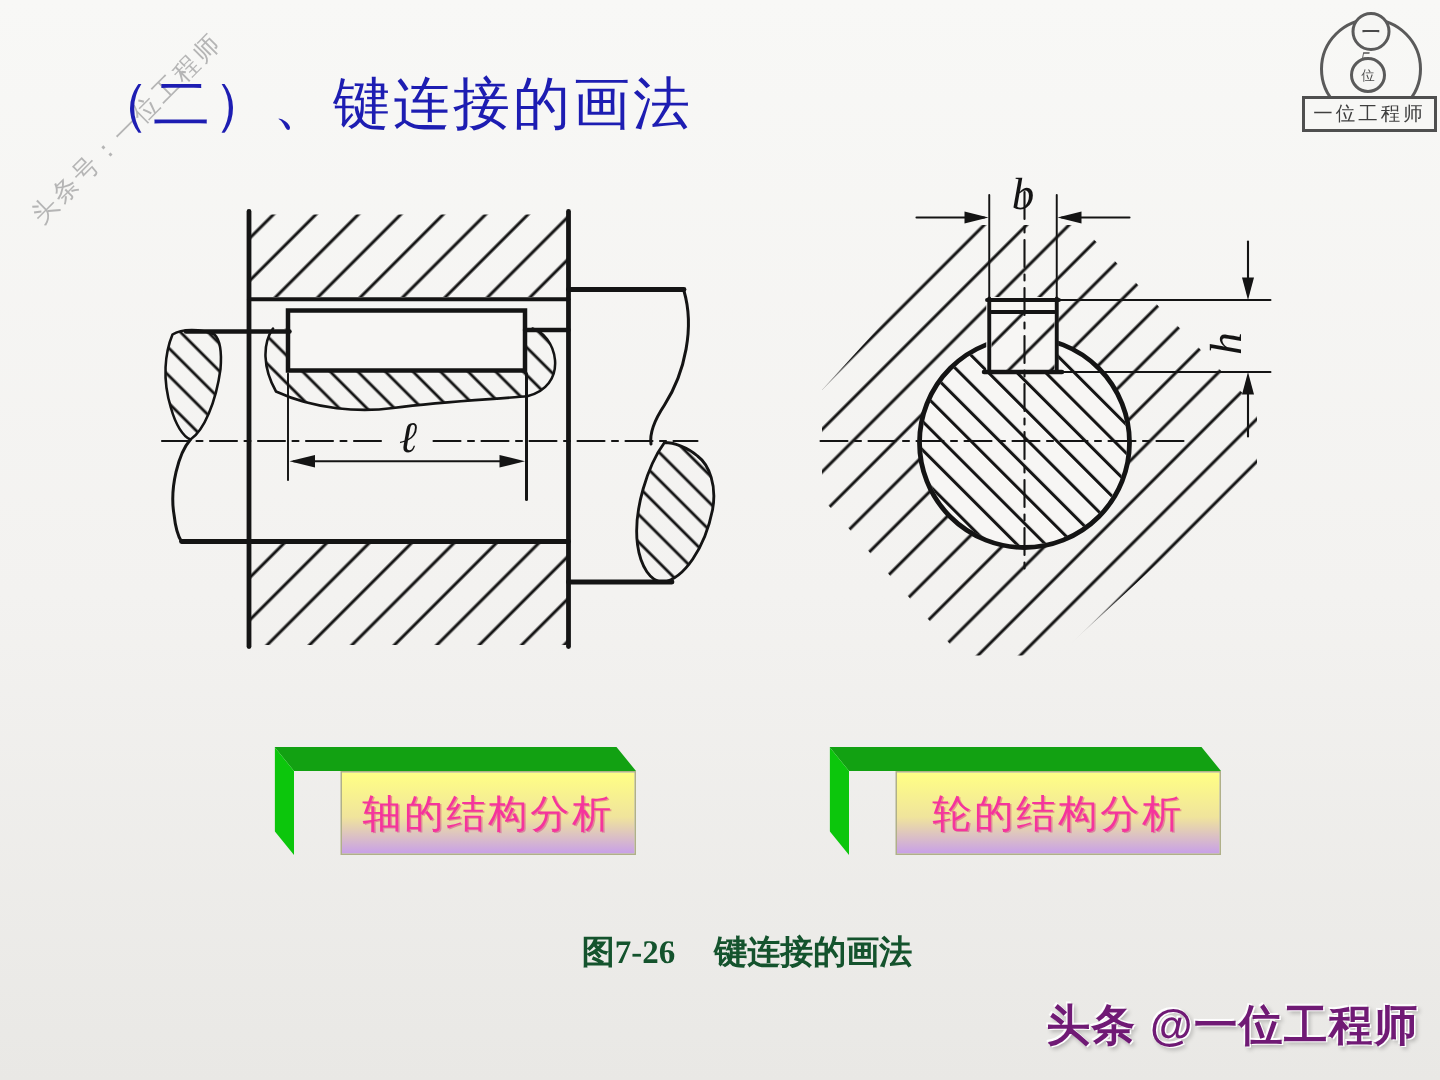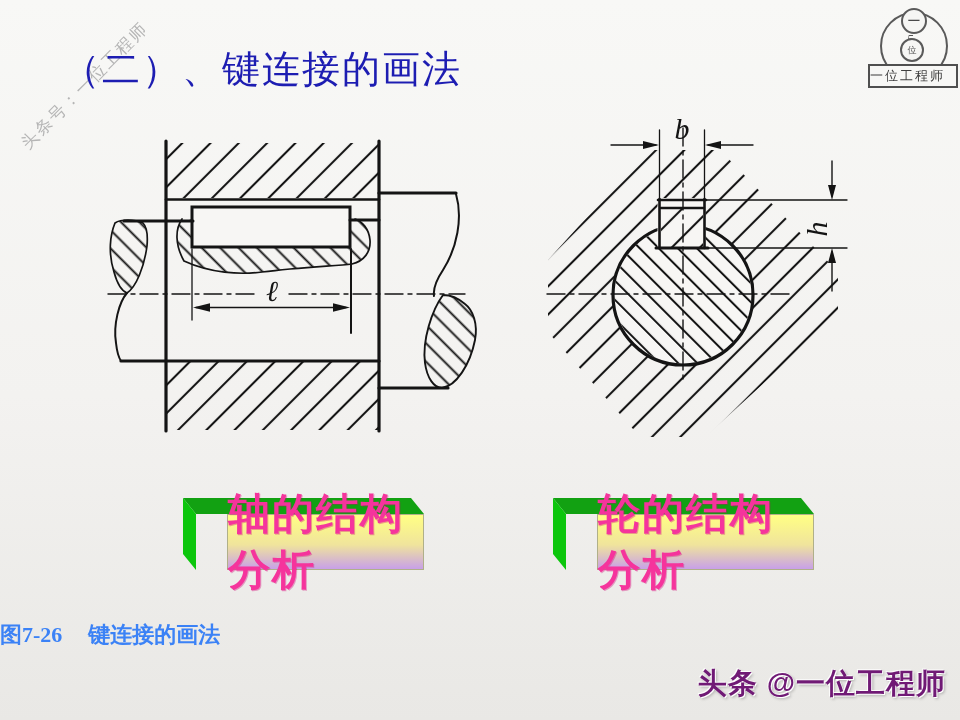--- a/index.html
+++ b/index.html
@@ -25,37 +25,37 @@
   #logo .big-circle{position:absolute;left:14px;top:8px;width:64px;height:64px;
     border:2px solid #5a5a5a;border-radius:50%;}
   #logo .sm-circle-top{position:absolute;left:35px;top:4px;width:22px;height:22px;
     border:2px solid #5a5a5a;border-radius:50%;text-align:center;line-height:22px;
     font-size:12px;font-weight:bold;background:#f6f6f4;}
   #logo .squiggle{position:absolute;left:41px;top:27px;font-size:13px;font-style:italic;color:#555;}
   #logo .sm-circle-bot{position:absolute;left:34px;top:34px;width:20px;height:20px;
     border:2px solid #5a5a5a;border-radius:50%;text-align:center;line-height:20px;
     font-size:9px;background:#f6f6f4;}
   #logo .banner{position:absolute;left:2px;top:60px;width:86px;height:20px;
-    border:2px solid #4f4f4f;text-align:left;line-height:20px;font-size:13px;
+    border:2px solid #4f4f4f;text-align:center;line-height:20px;font-size:13px;
     color:#3f3f3f;letter-spacing:2px;background:#f7f7f5;}
   
   .btn3d{width:241px;height:72px;cursor:pointer;}
   .btn3d .top-face{position:absolute;left:0;top:0;width:100%;height:16px;background:#12a112;
     clip-path:polygon(0 0,calc(100% - 13px) 0,100% 100%,13px 100%);}
   .btn3d .side-face{position:absolute;left:0;top:0;width:13px;height:72px;background:#0cc60c;
     clip-path:polygon(0 0,100% 16px,100% 100%,0 56px);}
   .btn3d .face{position:absolute;left:13px;top:16px;right:0;bottom:0;
     background:linear-gradient(180deg,#ffff84 0%,#f0e49c 55%,#c8a0e8 100%);
     border:1px solid #b0b089;display:flex;align-items:center;justify-content:center;
-    font-size:42px;font-weight:bold;color:#f5349c;letter-spacing:2px;
+    font-size:26px;font-weight:normal;color:#f5349c;letter-spacing:2px;
     text-shadow:1px 1px 0 rgba(205,0,115,.35);margin-left:31px;}
   #btn-shaft{left:183px;top:498px;}
   #btn-wheel{left:553px;top:498px;padding-left:20px;}
   
-  #caption{left:0;right:0;top:620px;font-size:22px;font-weight:bold;color:#3b82f6;}
+  #caption{left:0;right:0;top:620px;text-align:center;font-size:22px;font-weight:bold;color:#14532d;padding-left:36px;}
   #caption .gap{display:inline-block;width:26px;}
   
   #footer{right:14px;top:664px;font-size:29px;font-weight:bold;color:#701a75;
     font-family:"Liberation Sans","DejaVu Sans",sans-serif;letter-spacing:1px;
     text-shadow:1px 1px 0 #ffffff,-1px -1px 0 rgba(255,255,255,.9),2px 2px 3px rgba(0,0,0,.25);}
   
   #drawing{left:0;top:0;}
   svg text{font-family:"Liberation Serif","DejaVu Serif",serif;}
 </style>
 </head>

